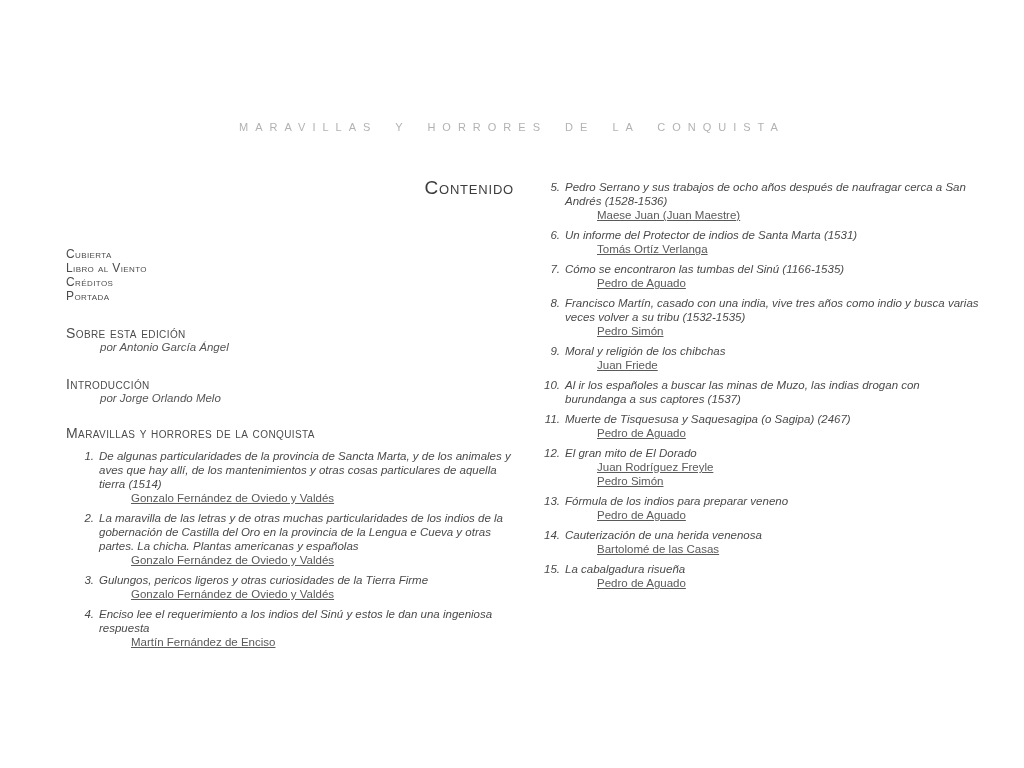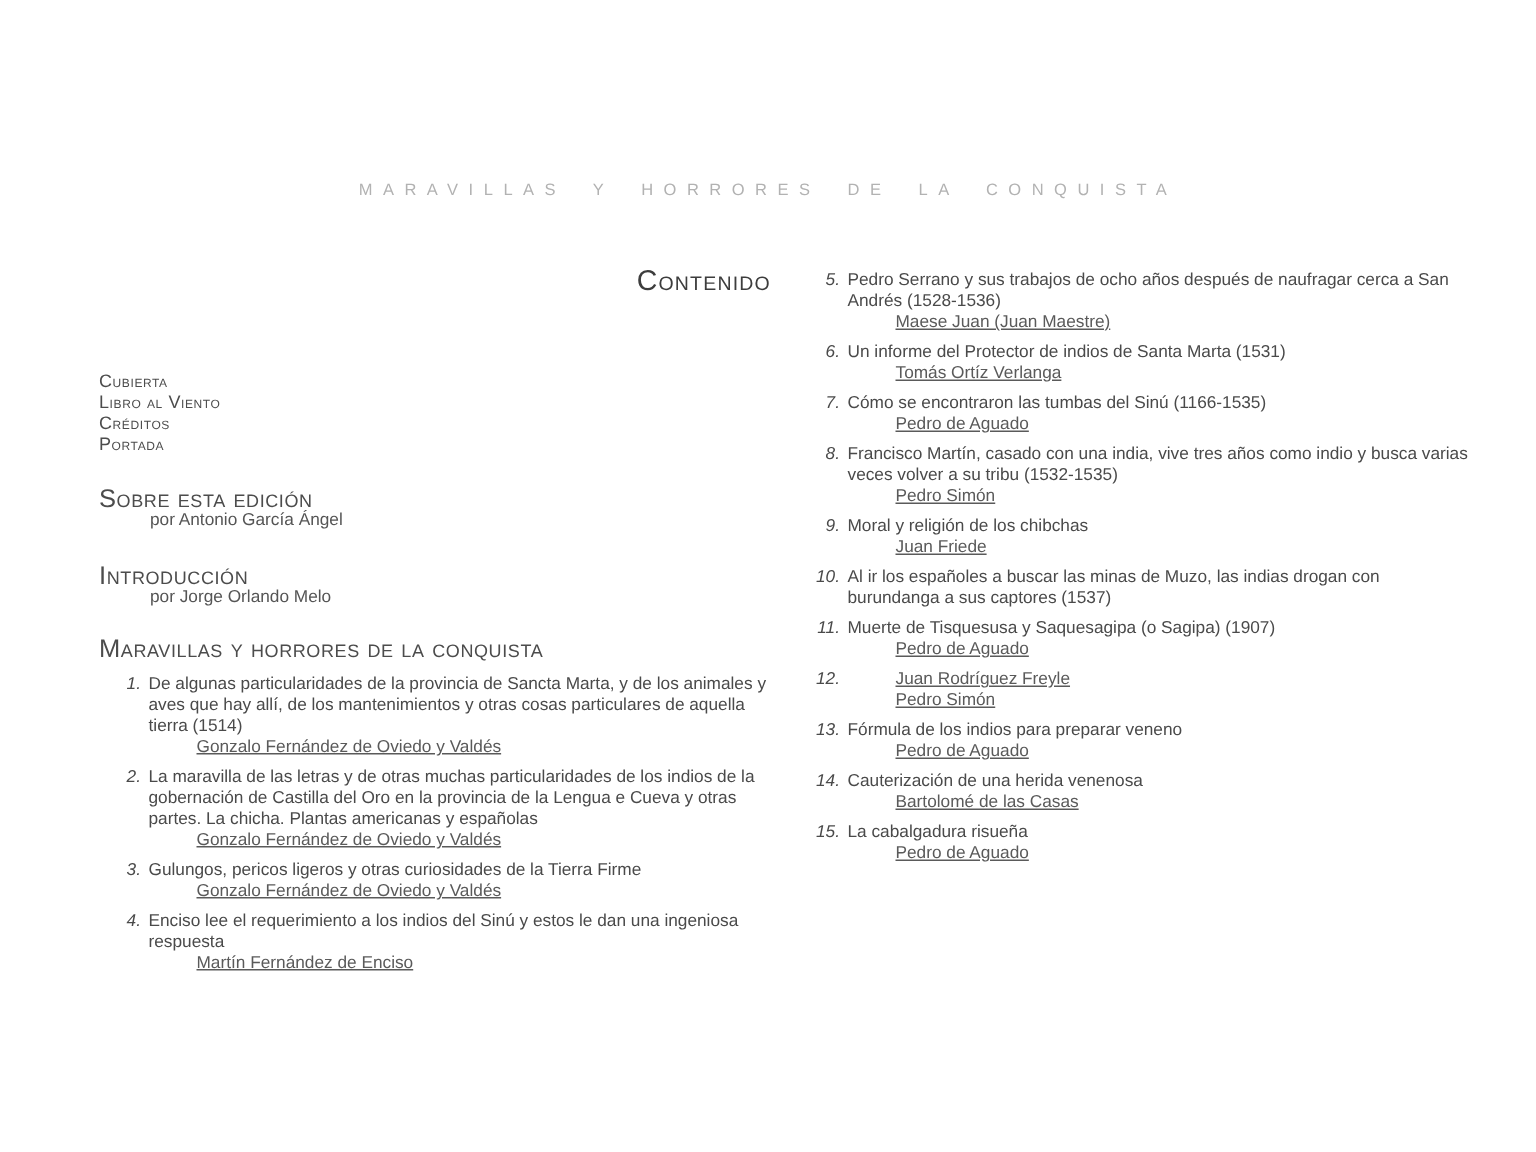--- a/index.html
+++ b/index.html
@@ -47,28 +47,29 @@
   .front-item {
     font-size: 12px;
     font-variant: small-caps;
     line-height: 14px;
     letter-spacing: 0.4px;
     color: #4c4c4c;
     cursor: pointer;
   }
   .preface { margin-top: 23px; }
   .sc-label {
-    font-size: 17px;
+    font-size: 14px;
     font-variant: small-caps;
     line-height: 14px;
     letter-spacing: 0.4px;
     color: #4c4c4c;
     cursor: pointer;
   }
   .byline {
+    font-style: italic;
     font-size: 11.5px;
     line-height: 14px;
     color: #555555;
     margin-left: 34px;
   }
   .part-title { margin-top: 21px; }
   .entry-list { margin: 9px 0 0 0; padding: 0; list-style: none; }
   .col-right .entry-list { margin-top: 2px; }
   .entry { display: flex; margin-bottom: 6px; }
   .entry-num {
@@ -76,20 +77,21 @@
     width: 28px;
     margin-right: 5px;
     text-align: right;
     font-style: italic;
     font-size: 11.5px;
     line-height: 14px;
     color: #4a4a4a;
   }
   .entry-body { flex: 1; min-width: 0; }
   .entry-title {
+    font-style: italic;
     font-size: 11.5px;
     line-height: 14px;
     color: #4a4a4a;
     cursor: pointer;
   }
   .entry-author {
     font-size: 11.5px;
     line-height: 14px;
     color: #5a5a5a;
     margin-left: 32px;
@@ -242,31 +244,32 @@
         <li class="entry">
           <span class="entry-num">10.</span>
           <div class="entry-body">
             <div class="entry-title">Al ir los españoles a buscar las minas de Muzo, las indias drogan con burundanga a sus captores (1537)</div>
           </div>
         </li>
 
         <li class="entry">
           <span class="entry-num">11.</span>
           <div class="entry-body">
-            <div class="entry-title">Muerte de Tisquesusa y Saquesagipa (o Sagipa) (1907)</div>
+            <div class="entry-title">Muerte de Tisquesusa y Saquesagipa (o Sagipa) (2467)</div>
             <div>
 
                 <div class="entry-author">Pedro de Aguado</div>
               </div>
           </div>
         </li>
 
         <li class="entry">
           <span class="entry-num">12.</span>
           <div class="entry-body">
+            <div class="entry-title">El gran mito de El Dorado</div>
             <div>
 
                 <div class="entry-author">Juan Rodríguez Freyle</div>
 
                 <div class="entry-author">Pedro Simón</div>
               </div>
           </div>
         </li>
 
         <li class="entry">

